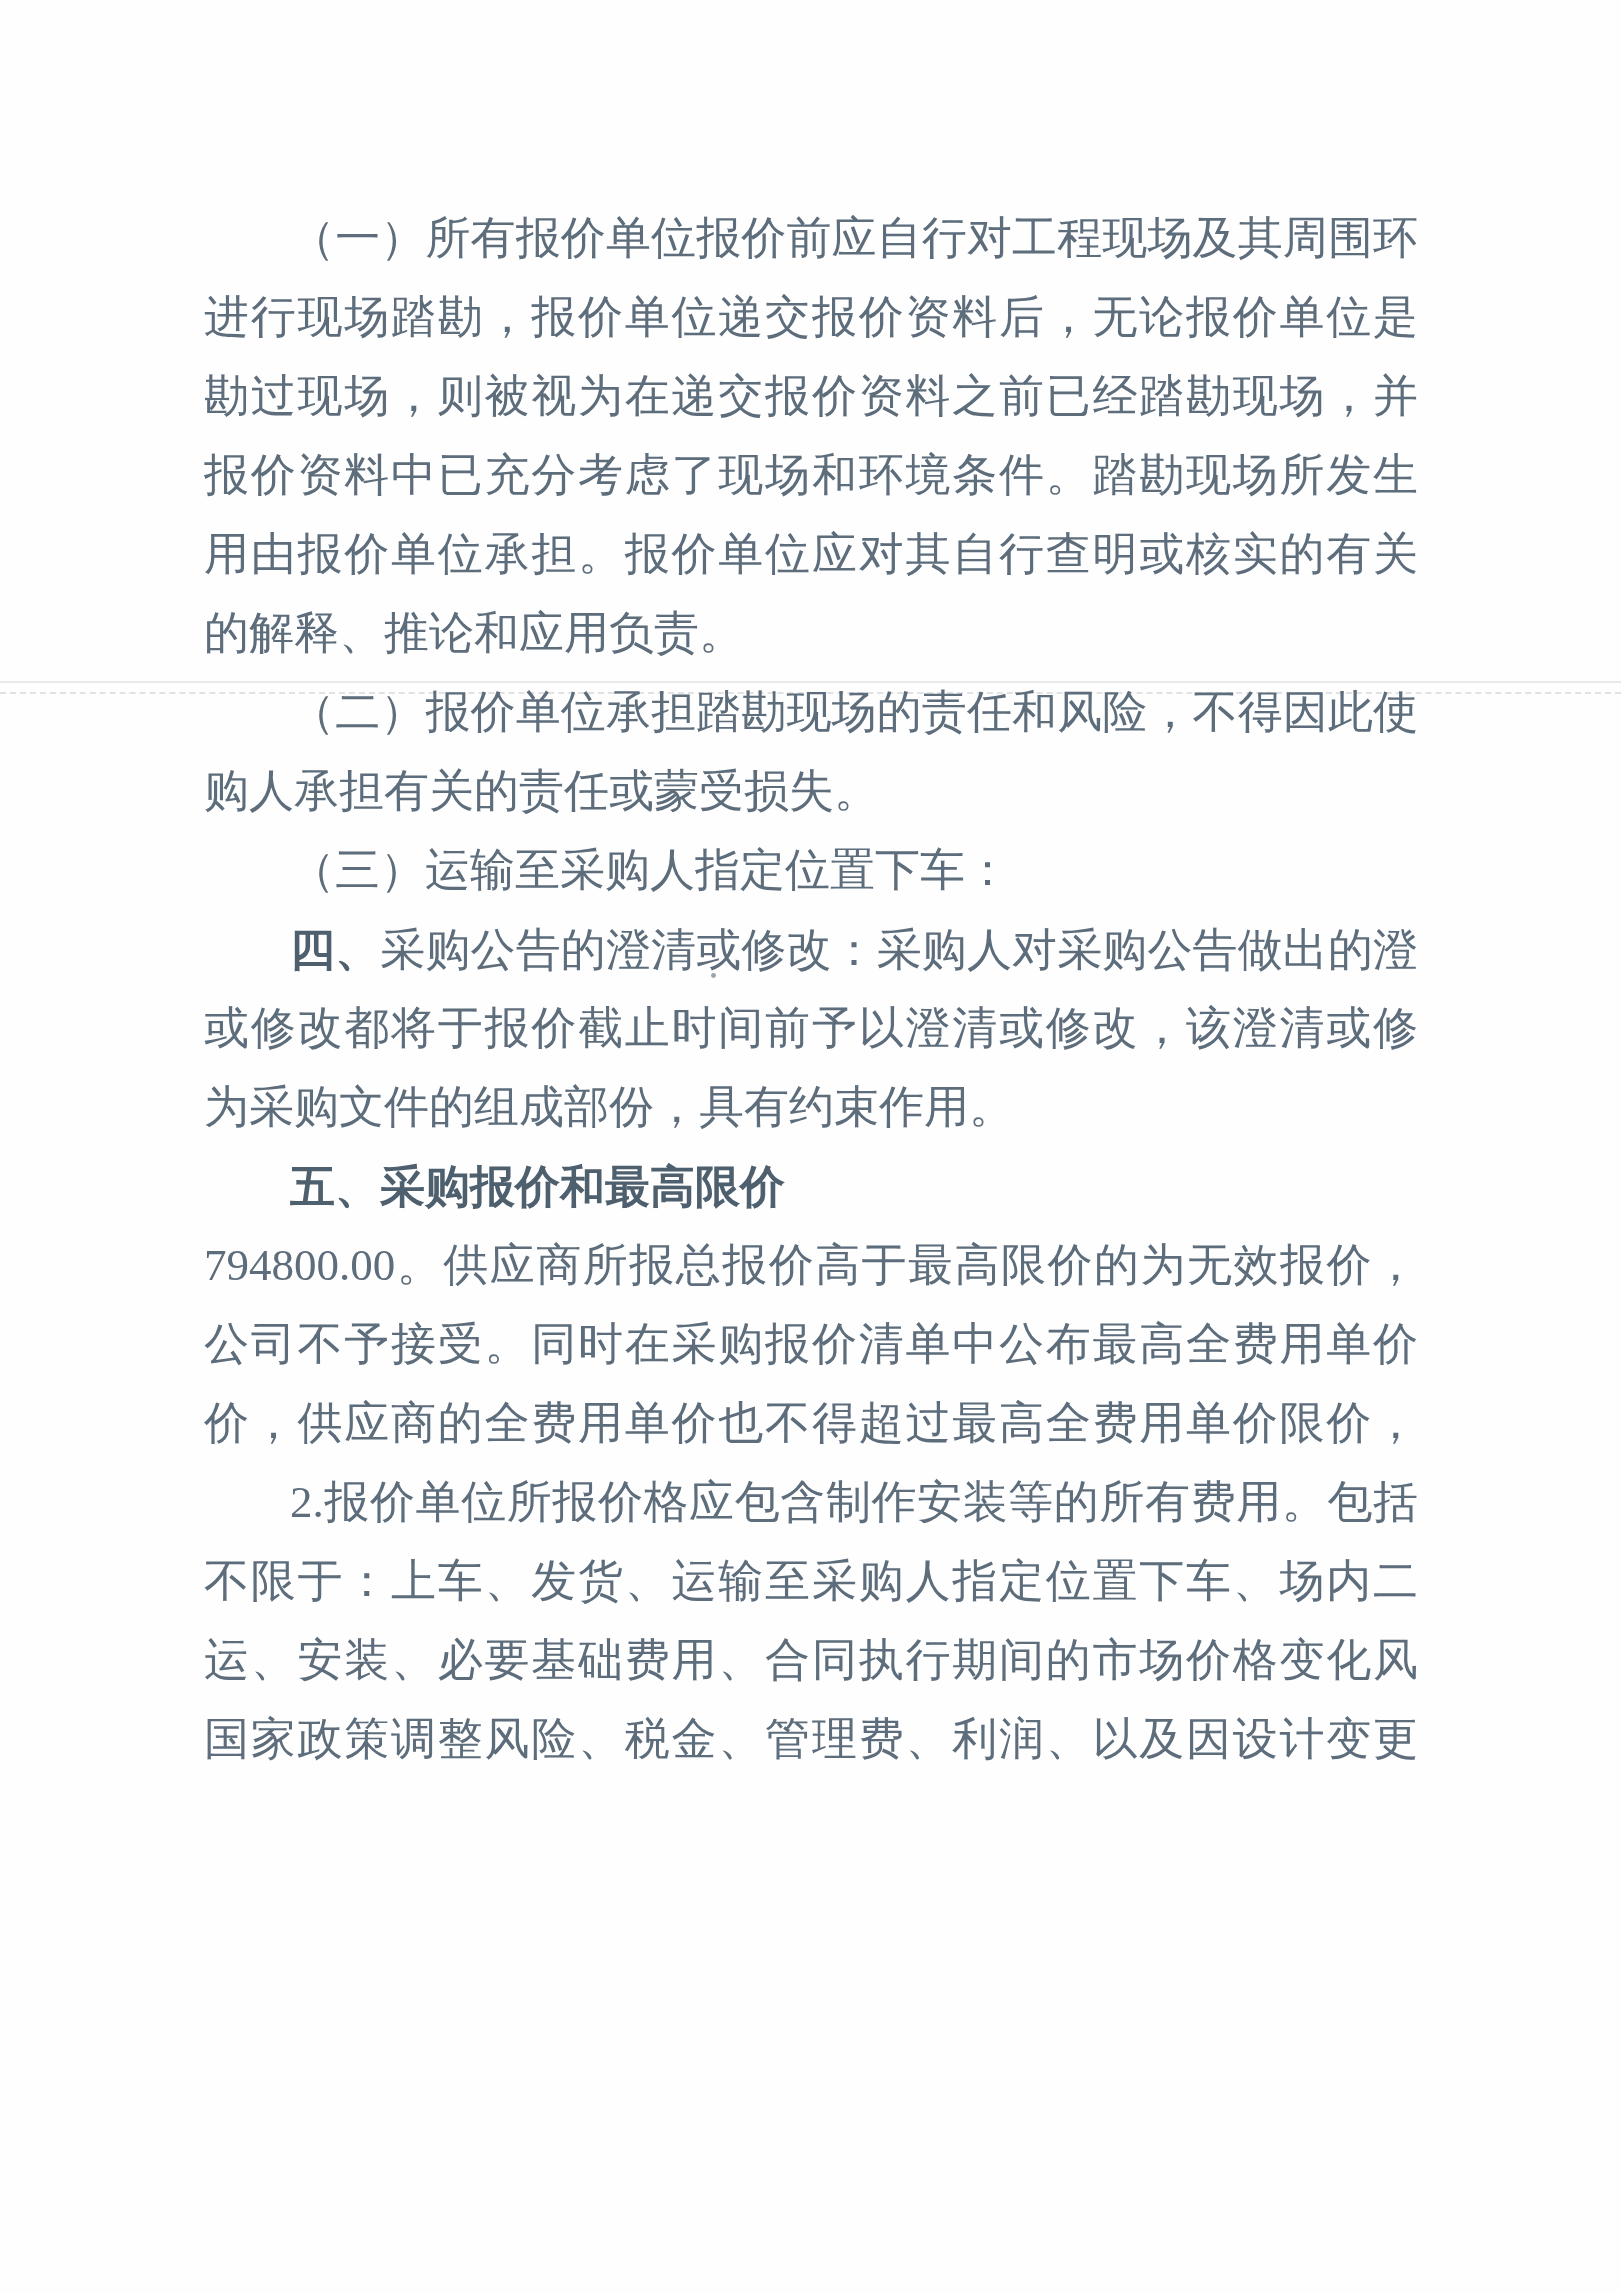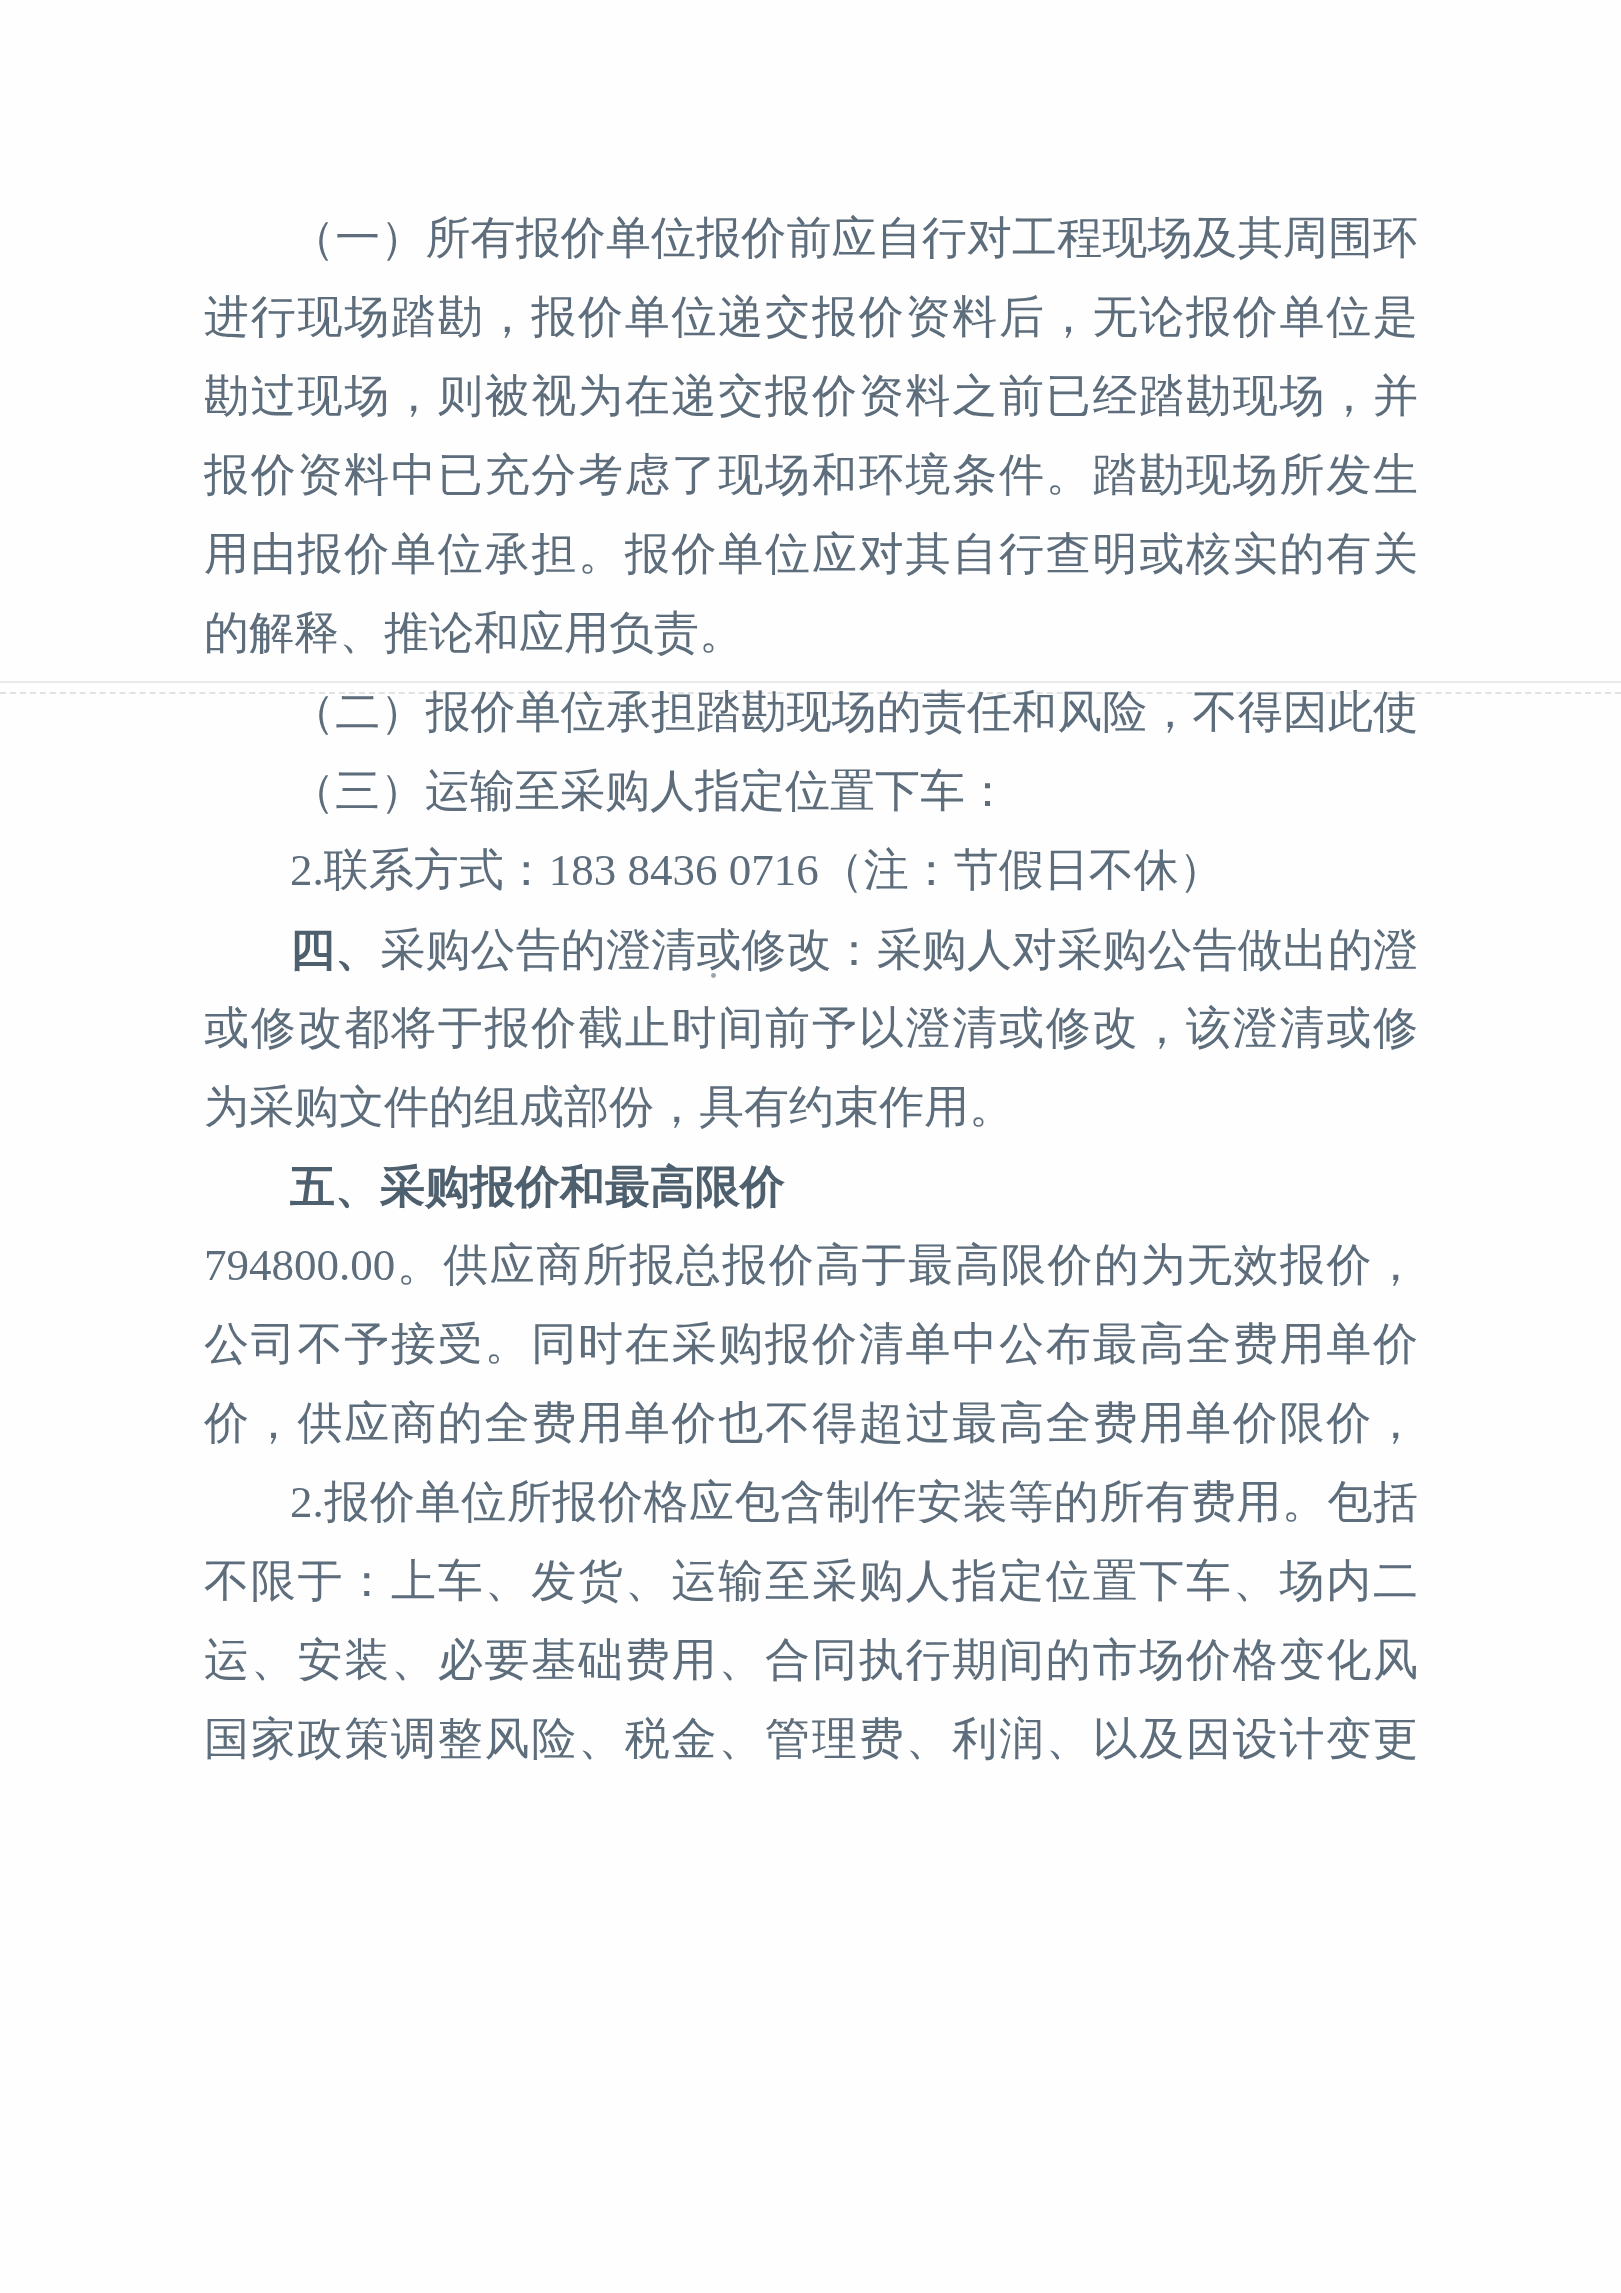--- a/index.html
+++ b/index.html
@@ -72,22 +72,22 @@
   <div class="scan-speck"></div>
 
   <div class="text-block">
     <div class="ln justify indent">（一）所有报价单位报价前应自行对工程现场及其周围环境</div>
     <div class="ln justify">进行现场踏勘，报价单位递交报价资料后，无论报价单位是否踏</div>
     <div class="ln justify">勘过现场，则被视为在递交报价资料之前已经踏勘现场，并在其</div>
     <div class="ln justify">报价资料中已充分考虑了现场和环境条件。踏勘现场所发生的费</div>
     <div class="ln justify">用由报价单位承担。报价单位应对其自行查明或核实的有关资料</div>
     <div class="ln">的解释、推论和应用负责。</div>
     <div class="ln justify indent">（二）报价单位承担踏勘现场的责任和风险，不得因此使采</div>
+    <div class="ln">购人承担有关的责任或蒙受损失。</div>
     <div class="ln indent">（三）运输至采购人指定位置下车：</div>
-    <div class="ln indent">2.联系方式：183 8436 0716（注：节假日不休）</div>
     <div class="ln justify indent"><span class="bold-run">四、</span><span>采购公告的澄清或修改：采购人对采购公告做出的澄清</span></div>
     <div class="ln justify">或修改都将于报价截止时间前予以澄清或修改，该澄清或修改作</div>
     <div class="ln">为采购文件的组成部份，具有约束作用。</div>
     <div class="ln indent heading">五、采购报价和最高限价</div>
     <div class="ln justify">794800.00。供应商所报总报价高于最高限价的为无效报价，我</div>
     <div class="ln justify">公司不予接受。同时在采购报价清单中公布最高全费用单价限</div>
     <div class="ln justify">价，供应商的全费用单价也不得超过最高全费用单价限价，否则，</div>
     <div class="ln justify indent">2.报价单位所报价格应包含制作安装等的所有费用。包括但</div>
     <div class="ln justify">不限于：上车、发货、运输至采购人指定位置下车、场内二次转</div>
     <div class="ln justify">运、安装、必要基础费用、合同执行期间的市场价格变化风险和</div>

